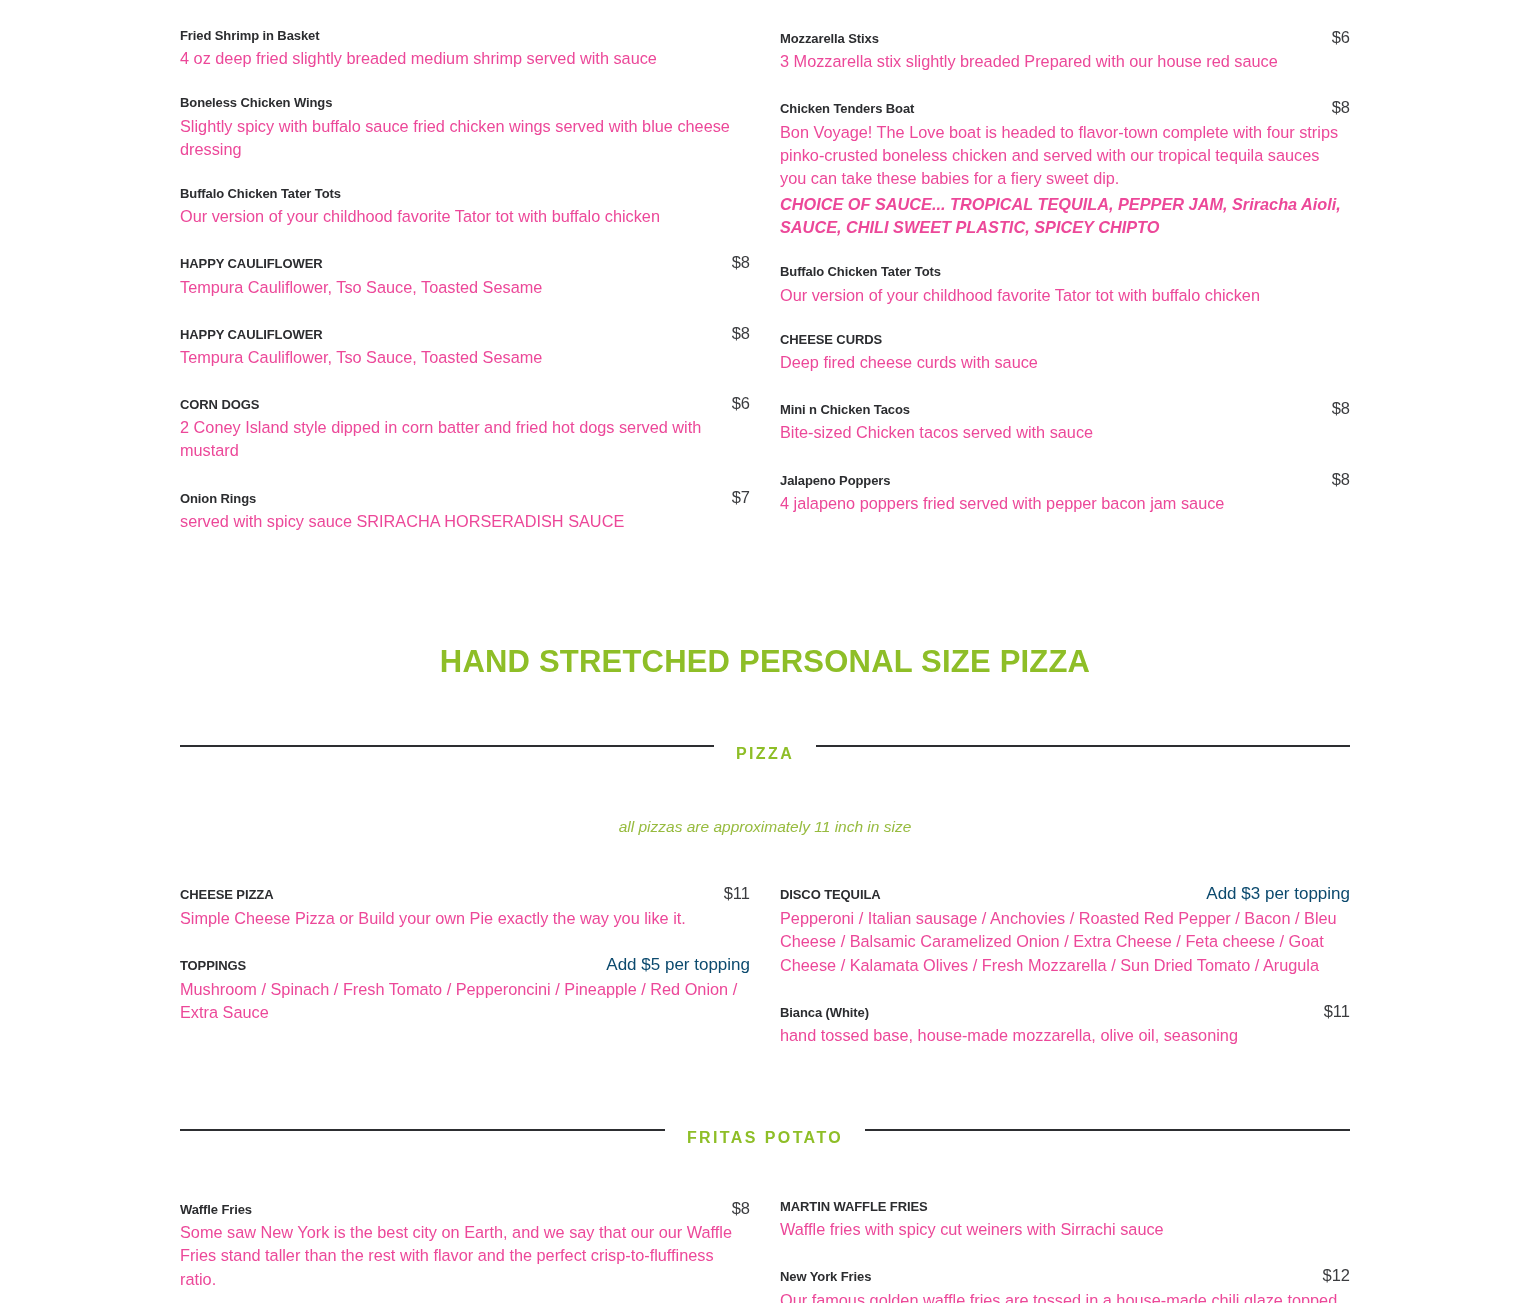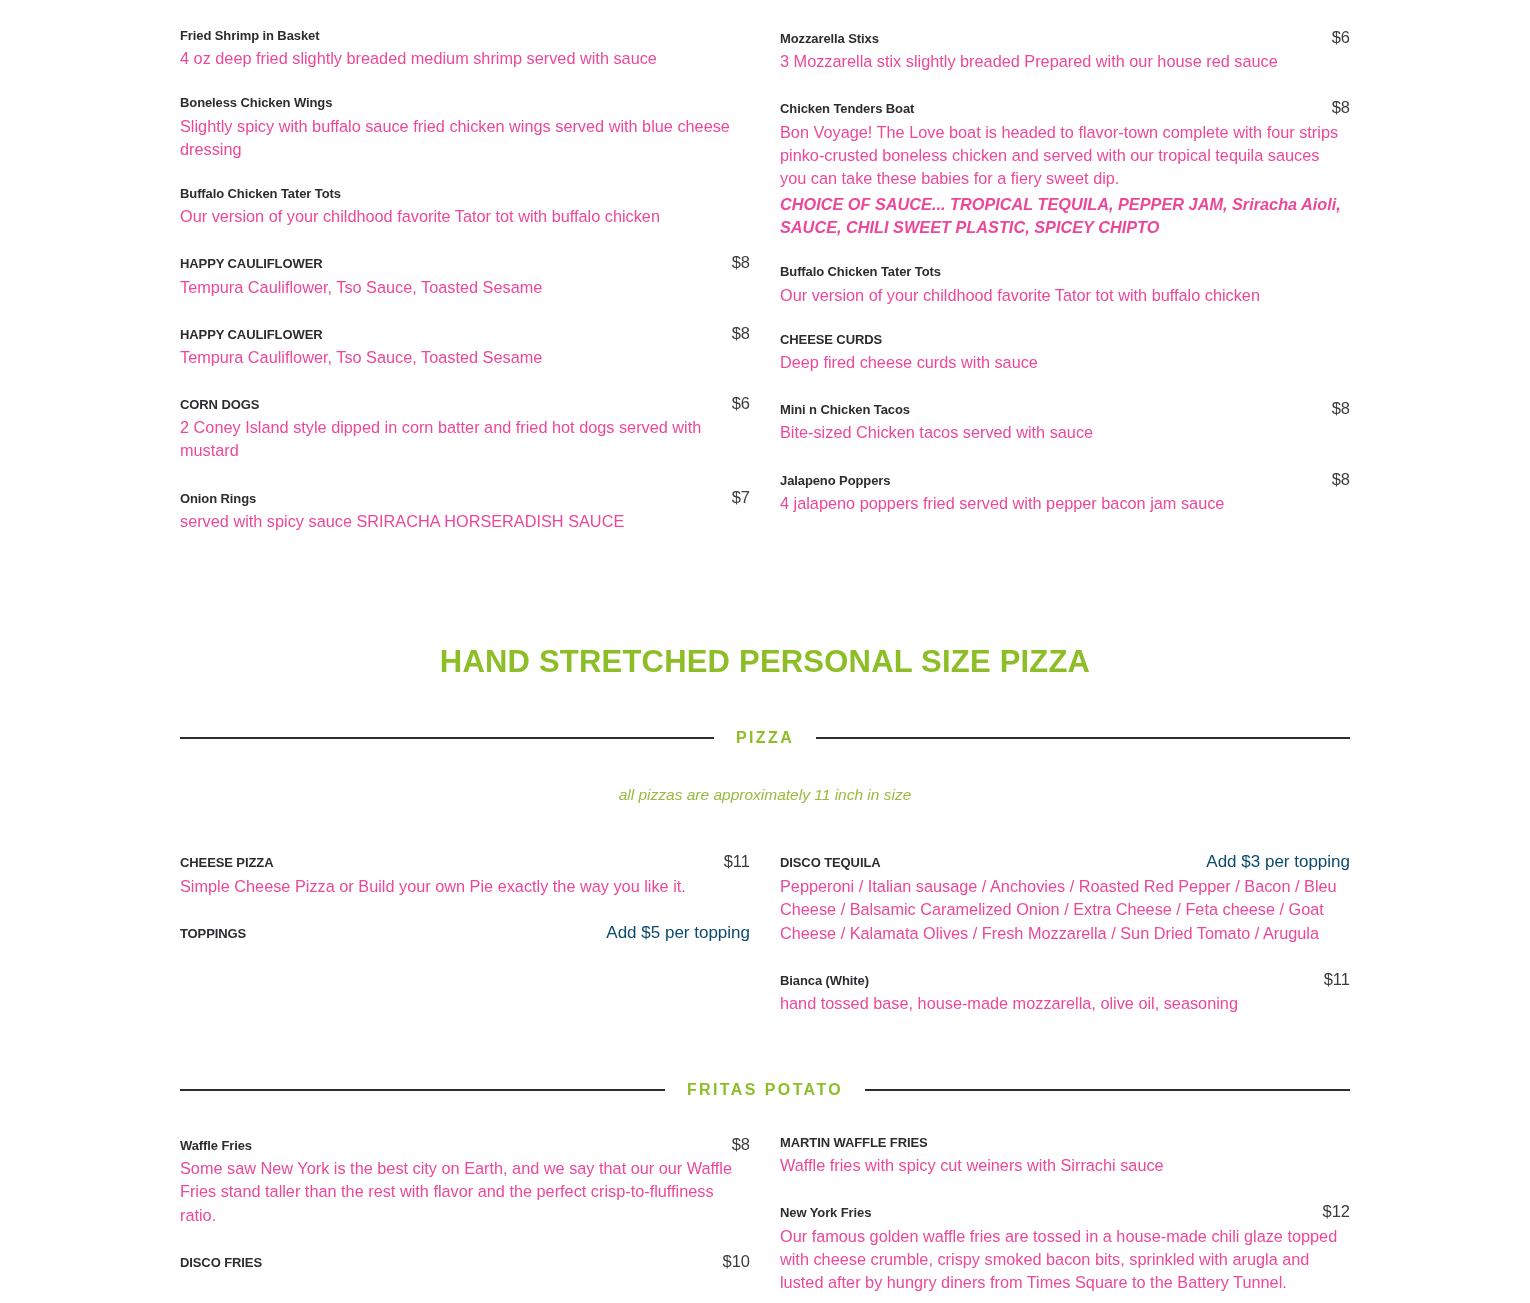--- a/index.html
+++ b/index.html
@@ -89,23 +89,22 @@
     font-weight: 700;
     letter-spacing: 0.2px;
     margin: 4px;
     padding: 0;
     line-height: 1.1;
   }
 
   
   .rule-heading {
     display: flex;
-    align-items: center;
     width: 1170px;
-    margin: 0 auto;
+    margin: 16px auto;
     gap: 22px;
   }
   .rule-heading .bar {
     flex: 1 1 auto;
     height: 2px;
     background: #2d2e31;
   }
   .rule-heading .rule-label {
     flex: 0 0 auto;
     color: #8ebe27;
@@ -244,20 +243,21 @@
             <div class="item-title">CHEESE PIZZA</div>
             <div class="item-price">$11</div>
           </div>
           <div class="item-desc">Simple Cheese Pizza or Build your own Pie exactly the way you like it.</div>
         </div>
         <div class="item">
           <div class="item-head">
             <div class="item-title">TOPPINGS</div>
             <div class="item-note">Add $5 per topping</div>
           </div>
+          <div class="item-desc">Mushroom / Spinach / Fresh Tomato / Pepperoncini / Pineapple / Red Onion / Extra Sauce</div>
         </div>
       </div>
     <div class="col" id="pizza-right">
         <div class="item">
           <div class="item-head">
             <div class="item-title">DISCO TEQUILA</div>
             <div class="item-note">Add $3 per topping</div>
           </div>
           <div class="item-desc">Pepperoni / Italian sausage / Anchovies / Roasted Red Pepper / Bacon / Bleu Cheese / Balsamic Caramelized Onion / Extra Cheese / Feta cheese / Goat Cheese / Kalamata Olives / Fresh Mozzarella / Sun Dried Tomato / Arugula</div>
         </div>

